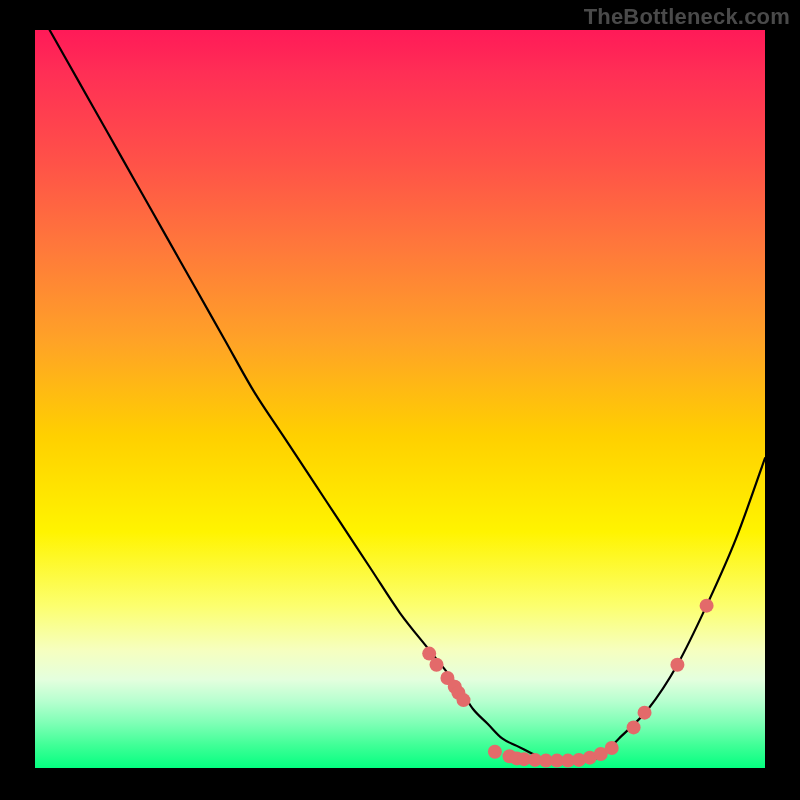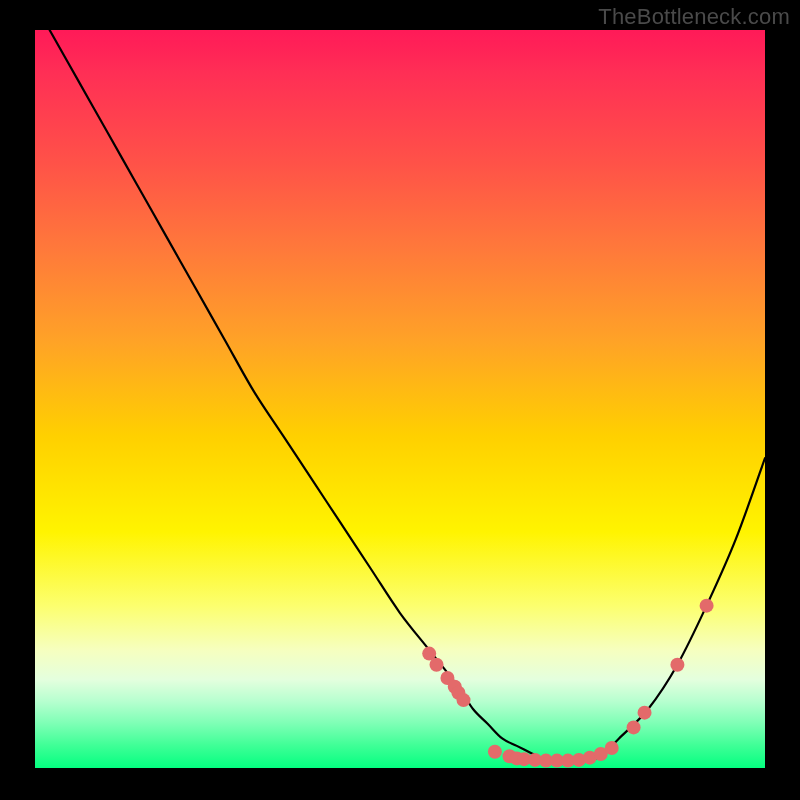--- a/index.html
+++ b/index.html
@@ -16,21 +16,21 @@
     width: 800px;
     height: 800px;
     background: #000;
   }
   .watermark {
     position: absolute;
     top: 4px;
     right: 10px;
     color: #4a4a4a;
     font-size: 22px;
-    font-weight: 400;
+    font-weight: 700;
     letter-spacing: 0.2px;
     z-index: 2;
     user-select: none;
   }
   .plot {
     position: absolute;
     left: 35px;
     top: 30px;
     width: 730px;
     height: 738px;

